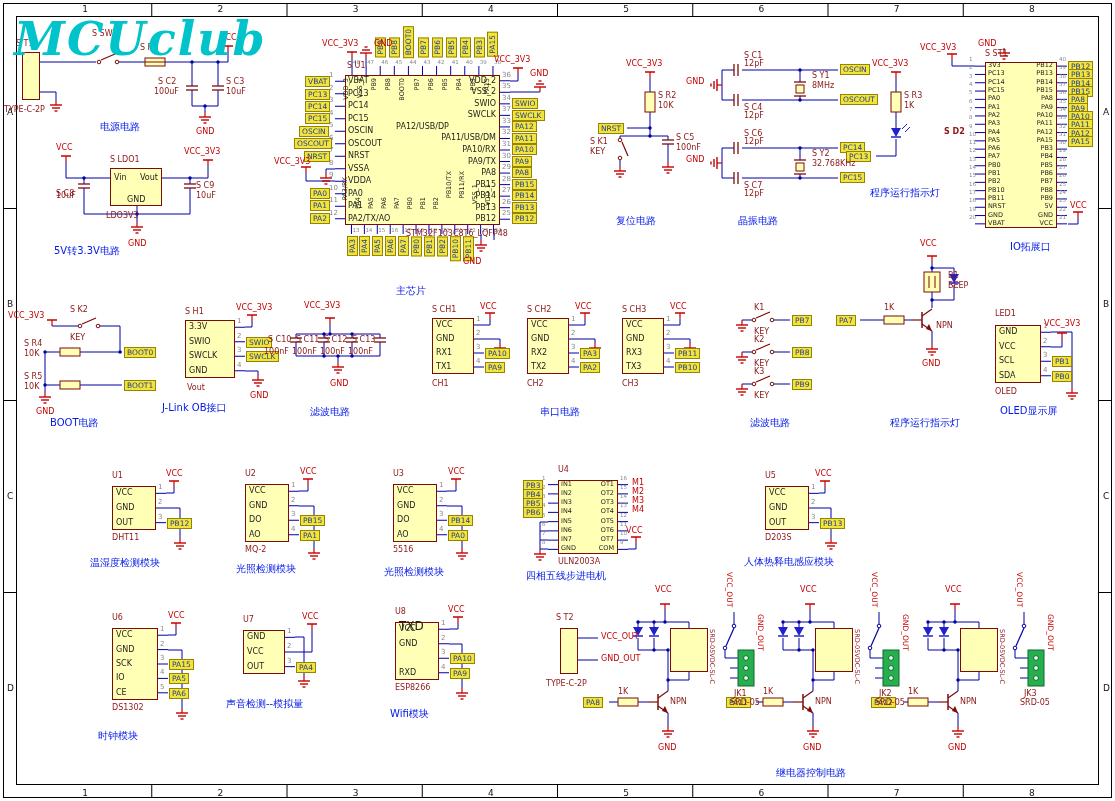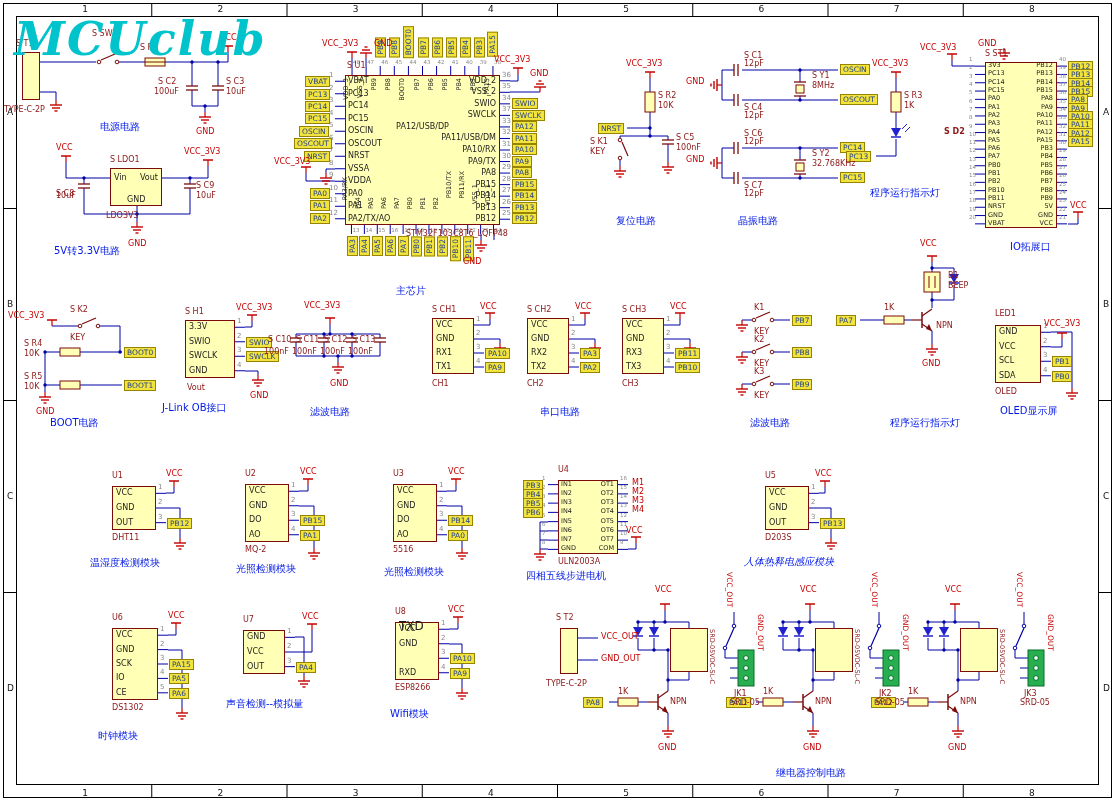--- a/index.html
+++ b/index.html
@@ -1344,21 +1344,21 @@
     <span class="t r" style="left: 558px; top: 558px;">ULN2003A</span>
     <span class="t p" style="left: 626px; top: 527px;">VCC</span>
     <span class="t p" style="left: 632px; top: 479px;">M1</span>
     <span class="t p" style="left: 632px; top: 488px;">M2</span>
     <span class="t p" style="left: 632px; top: 497px;">M3</span>
     <span class="t p" style="left: 632px; top: 506px;">M4</span>
     <span class="t c" style="left: 526px; top: 571px;">四相五线步进电机</span>
     <span class="t r" style="left: 765px; top: 472px;">U5</span>
     <span class="t r" style="left: 765px; top: 534px;">D203S</span>
     <span class="t p" style="left: 815px; top: 470px;">VCC</span>
-    <span class="t c" style="left: 744px; top: 557px; font-style: italic;">人体热释电感应模块</span>
+    <span class="t c" style="left: 744px; top: 557px;">人体热释电感应模块</span>
     <span class="t r" style="left: 112px; top: 614px;">U6</span>
     <span class="t r" style="left: 112px; top: 704px;">DS1302</span>
     <span class="t p" style="left: 168px; top: 612px;">VCC</span>
     <span class="t c" style="left: 98px; top: 731px;">时钟模块</span>
     <span class="t r" style="left: 243px; top: 616px;">U7</span>
     <span class="t p" style="left: 302px; top: 613px;">VCC</span>
     <span class="t c" style="left: 226px; top: 699px;">声音检测--模拟量</span>
     <span class="t r" style="left: 395px; top: 608px;">U8</span>
     <span class="t r" style="left: 395px; top: 684px;">ESP8266</span>
     <span class="t p" style="left: 448px; top: 606px;">VCC</span>

